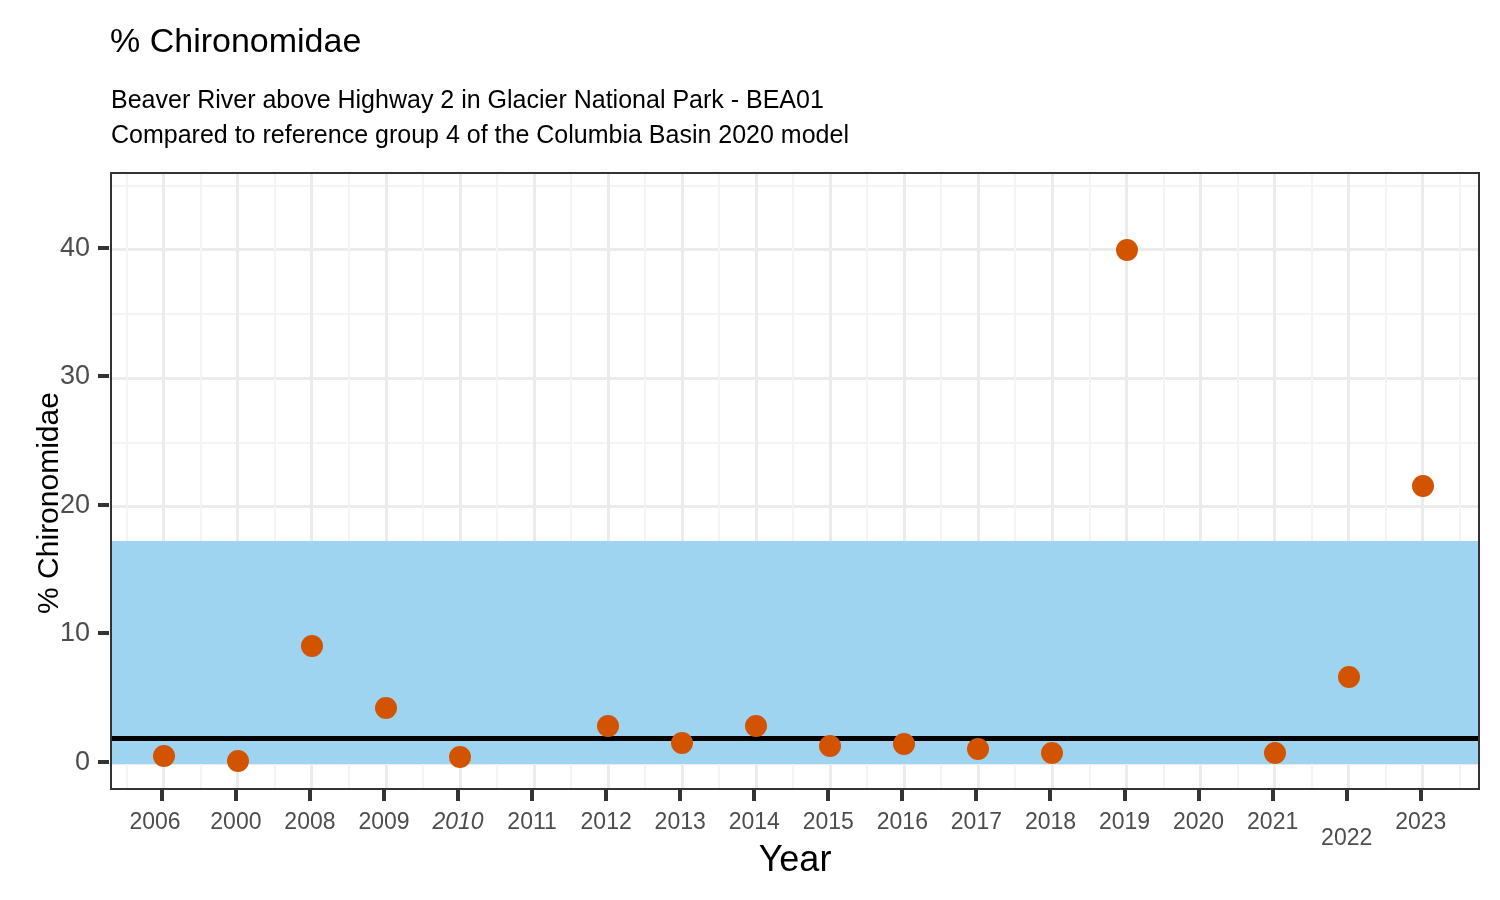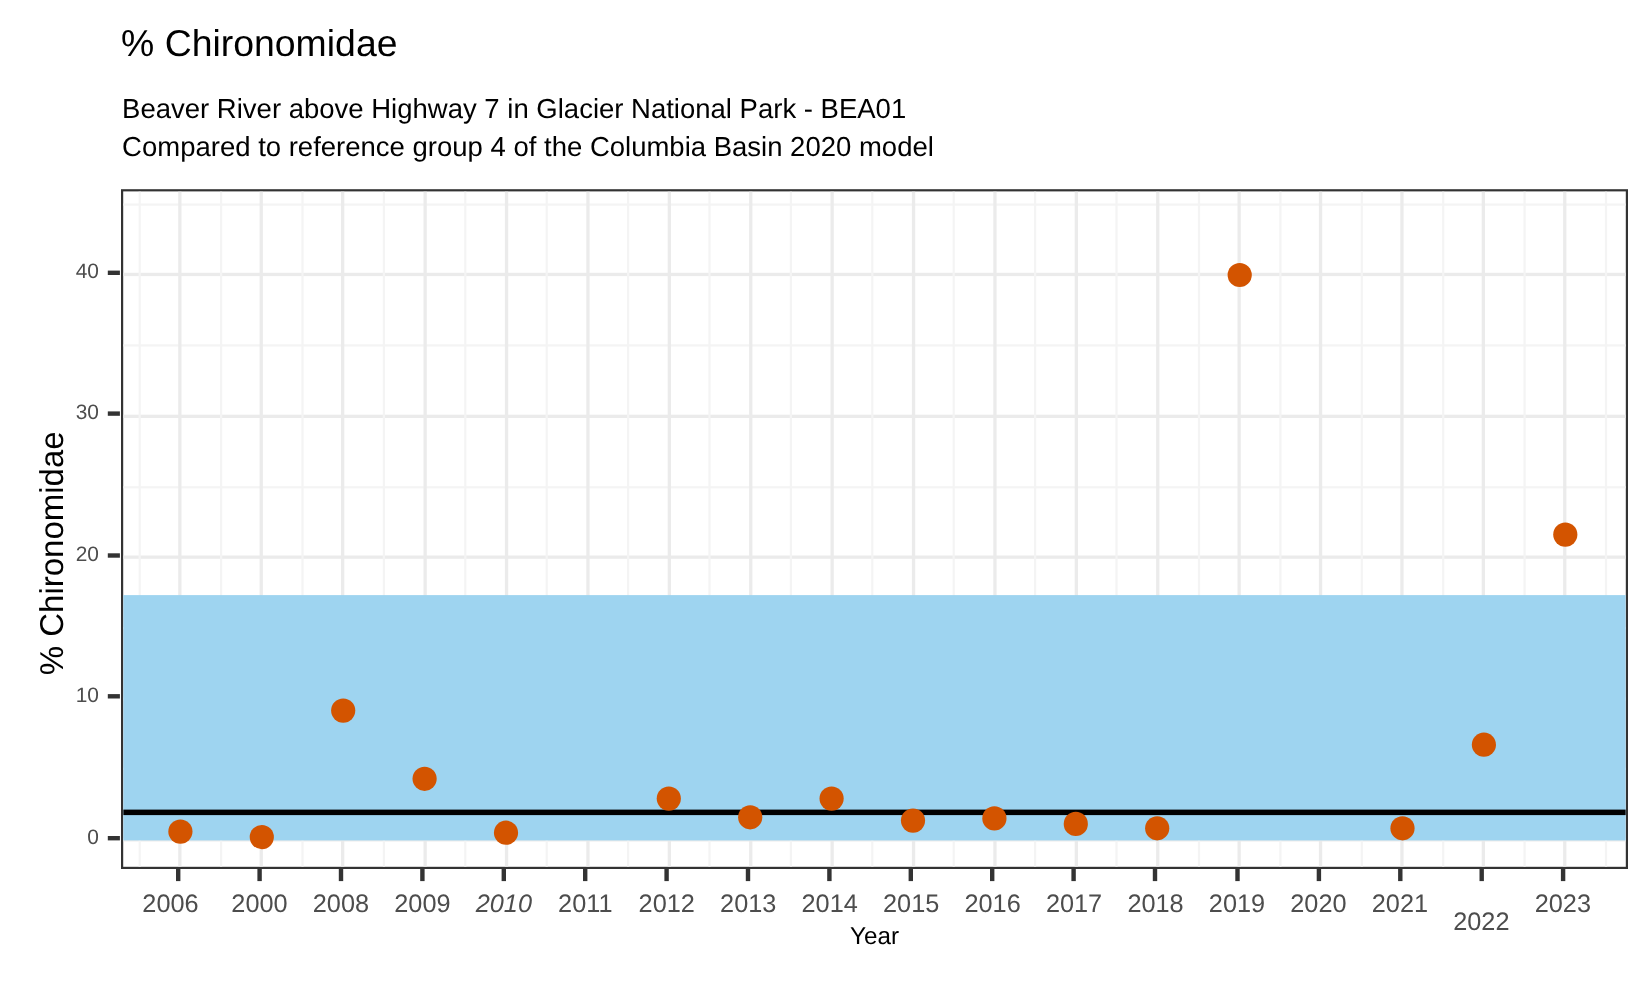--- a/index.html
+++ b/index.html
@@ -60,21 +60,21 @@
     font-size: 30px;
     line-height: 46px;
     color: #000;
   }
   .x-axis-title {
     position: absolute;
     left: 110px;
     top: 838px;
     width: 1370px;
     text-align: center;
-    font-size: 22px;
+    font-size: 36px;
     color: #000;
   }
 
   
   #panel {
     position: absolute;
     left: 110px;
     top: 172px;
     width: 1370px;
     height: 618px;
@@ -119,21 +119,21 @@
     width: 11px;
     height: 4px;
     background: #333333;
     left: 98px;
   }
   .ytick-label {
     position: absolute;
     right: 1410px;
     width: 80px;
     text-align: right;
-    font-size: 19px;
+    font-size: 27px;
     color: #4d4d4d;
     line-height: 25px;
   }
   .xtick-mark {
     position: absolute;
     width: 4px;
     height: 11px;
     background: #333333;
     top: 790px;
   }
@@ -149,21 +149,21 @@
   }
 </style>
 </head>
 <body>
 
 <div id="chart-root">
 
   <div class="title">% Chironomidae</div>
 
   <div class="subtitle">
-    <div>Beaver River above Highway 7 in Glacier National Park - BEA01</div>
+    <div>Beaver River above Highway 2 in Glacier National Park - BEA01</div>
     <div>Compared to reference group 4 of the Columbia Basin 2020 model</div>
   </div>
 
   <div class="y-axis-title">% Chironomidae</div>
   <div class="x-axis-title">Year</div>
 
   <div id="panel">
       <div class="gridline-minor h" style="top: 524.493px;"></div>
       <div class="gridline-minor h" style="top: 396.01px;"></div>
       <div class="gridline-minor h" style="top: 267.528px;"></div>

